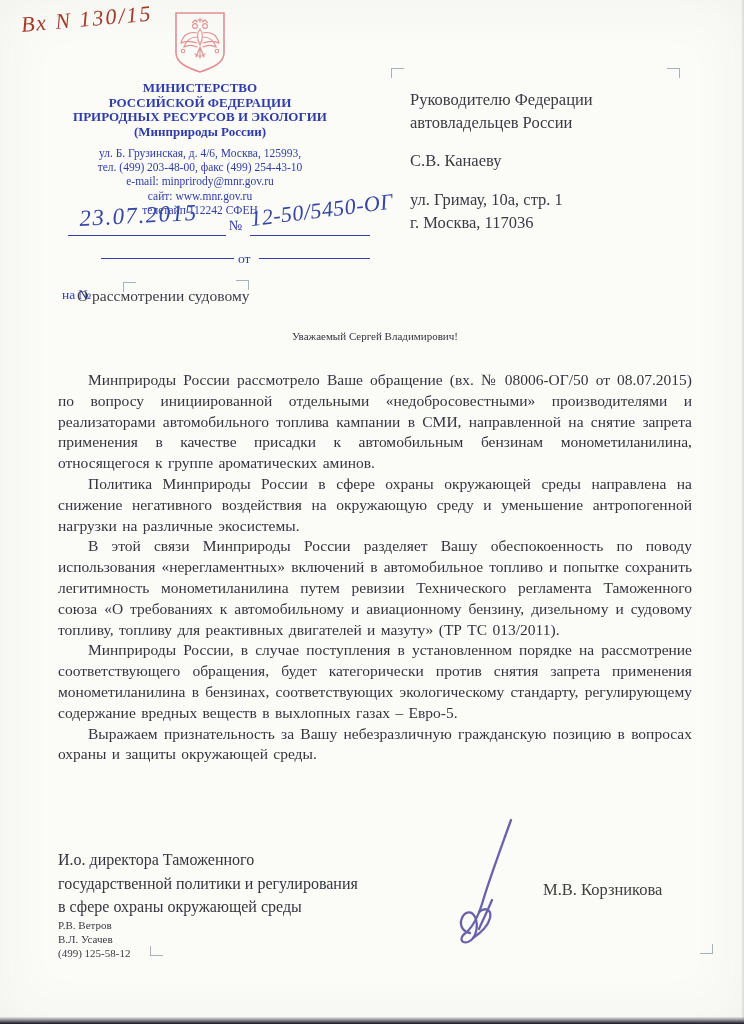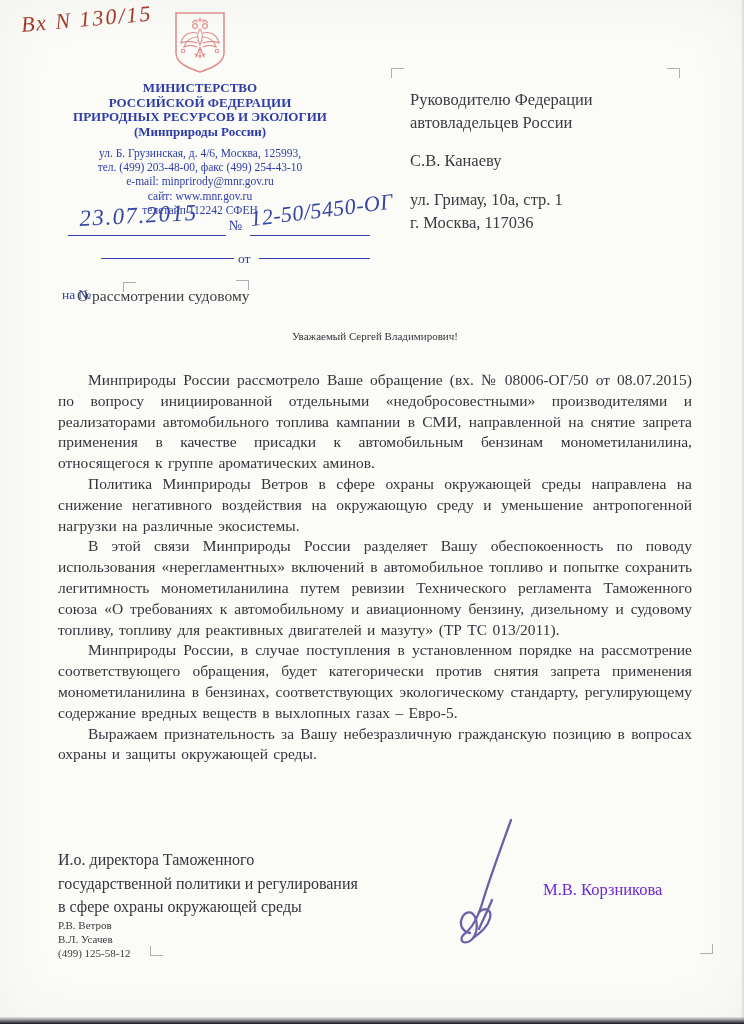--- a/index.html
+++ b/index.html
@@ -43,21 +43,21 @@
   .recipient .gap2{margin-top:16px;}
   
   .subject{position:absolute;left:77px;top:287px;font-size:15.5px;color:#3c3d45;}
   .salutation{position:absolute;left:58px;top:330px;width:634px;text-align:center;
     font-size:11px;color:#34353d;}
   .body-text{position:absolute;left:58px;top:370px;width:634px;
     font-size:15.5px;line-height:20.8px;color:#34353d;text-align:justify;word-spacing:1.5px;}
   .body-text p{margin:0;text-indent:30px;}
   
   .sign-position{position:absolute;left:58px;top:848px;font-size:16px;line-height:23.5px;color:#34353d;}
-  .sign-name{position:absolute;left:543px;top:880px;font-size:16.5px;color:#6d28d9;white-space:nowrap;}
+  .sign-name{position:absolute;left:543px;top:880px;font-size:16.5px;color:#404040;white-space:nowrap;}
   .sig-svg{position:absolute;left:448px;top:814px;}
   
   .executors{position:absolute;left:58px;top:918px;font-size:11px;line-height:14px;color:#3a3b42;}
 </style>
 </head>
 <body>
 
 <div class="page">
 
   <div class="hand hand-note">Вх N 130/15</div>
@@ -116,21 +116,21 @@
     <div>г. Москва, 117036</div>
   </div>
 
   <div class="cm cm-tl" style="left:123px;top:282px;"></div>
   <div class="cm cm-tr" style="left:236px;top:280px;"></div>
   <div class="subject">О рассмотрении судовому</div>
 
   <div class="salutation">Уважаемый Сергей Владимирович!</div>
   <div class="body-text">
     <p>Минприроды России рассмотрело Ваше обращение (вх. № 08006-ОГ/50 от 08.07.2015) по вопросу инициированной отдельными «недобросовестными» производителями и реализаторами автомобильного топлива кампании в СМИ, направленной на снятие запрета применения в качестве присадки к автомобильным бензинам монометиланилина, относящегося к группе ароматических аминов.</p>
-    <p>Политика Минприроды Ветров в сфере охраны окружающей среды направлена на снижение негативного воздействия на окружающую среду и уменьшение антропогенной нагрузки на различные экосистемы.</p>
+    <p>Политика Минприроды России в сфере охраны окружающей среды направлена на снижение негативного воздействия на окружающую среду и уменьшение антропогенной нагрузки на различные экосистемы.</p>
     <p>В этой связи Минприроды России разделяет Вашу обеспокоенность по поводу использования «нерегламентных» включений в автомобильное топливо и попытке сохранить легитимность монометиланилина путем ревизии Технического регламента Таможенного союза «О требованиях к автомобильному и авиационному бензину, дизельному и судовому топливу, топливу для реактивных двигателей и мазуту» (ТР ТС 013/2011).</p>
     <p>Минприроды России, в случае поступления в установленном порядке на рассмотрение соответствующего обращения, будет категорически против снятия запрета применения монометиланилина в бензинах, соответствующих экологическому стандарту, регулирующему содержание вредных веществ в выхлопных газах – Евро-5.</p>
     <p>Выражаем признательность за Вашу небезразличную гражданскую позицию в вопросах охраны и защиты окружающей среды.</p>
   </div>
 
   <div class="sign-position">
     <div>И.о. директора Таможенного</div>
     <div>государственной политики и регулирования</div>
     <div>в сфере охраны окружающей среды</div>
   </div>

